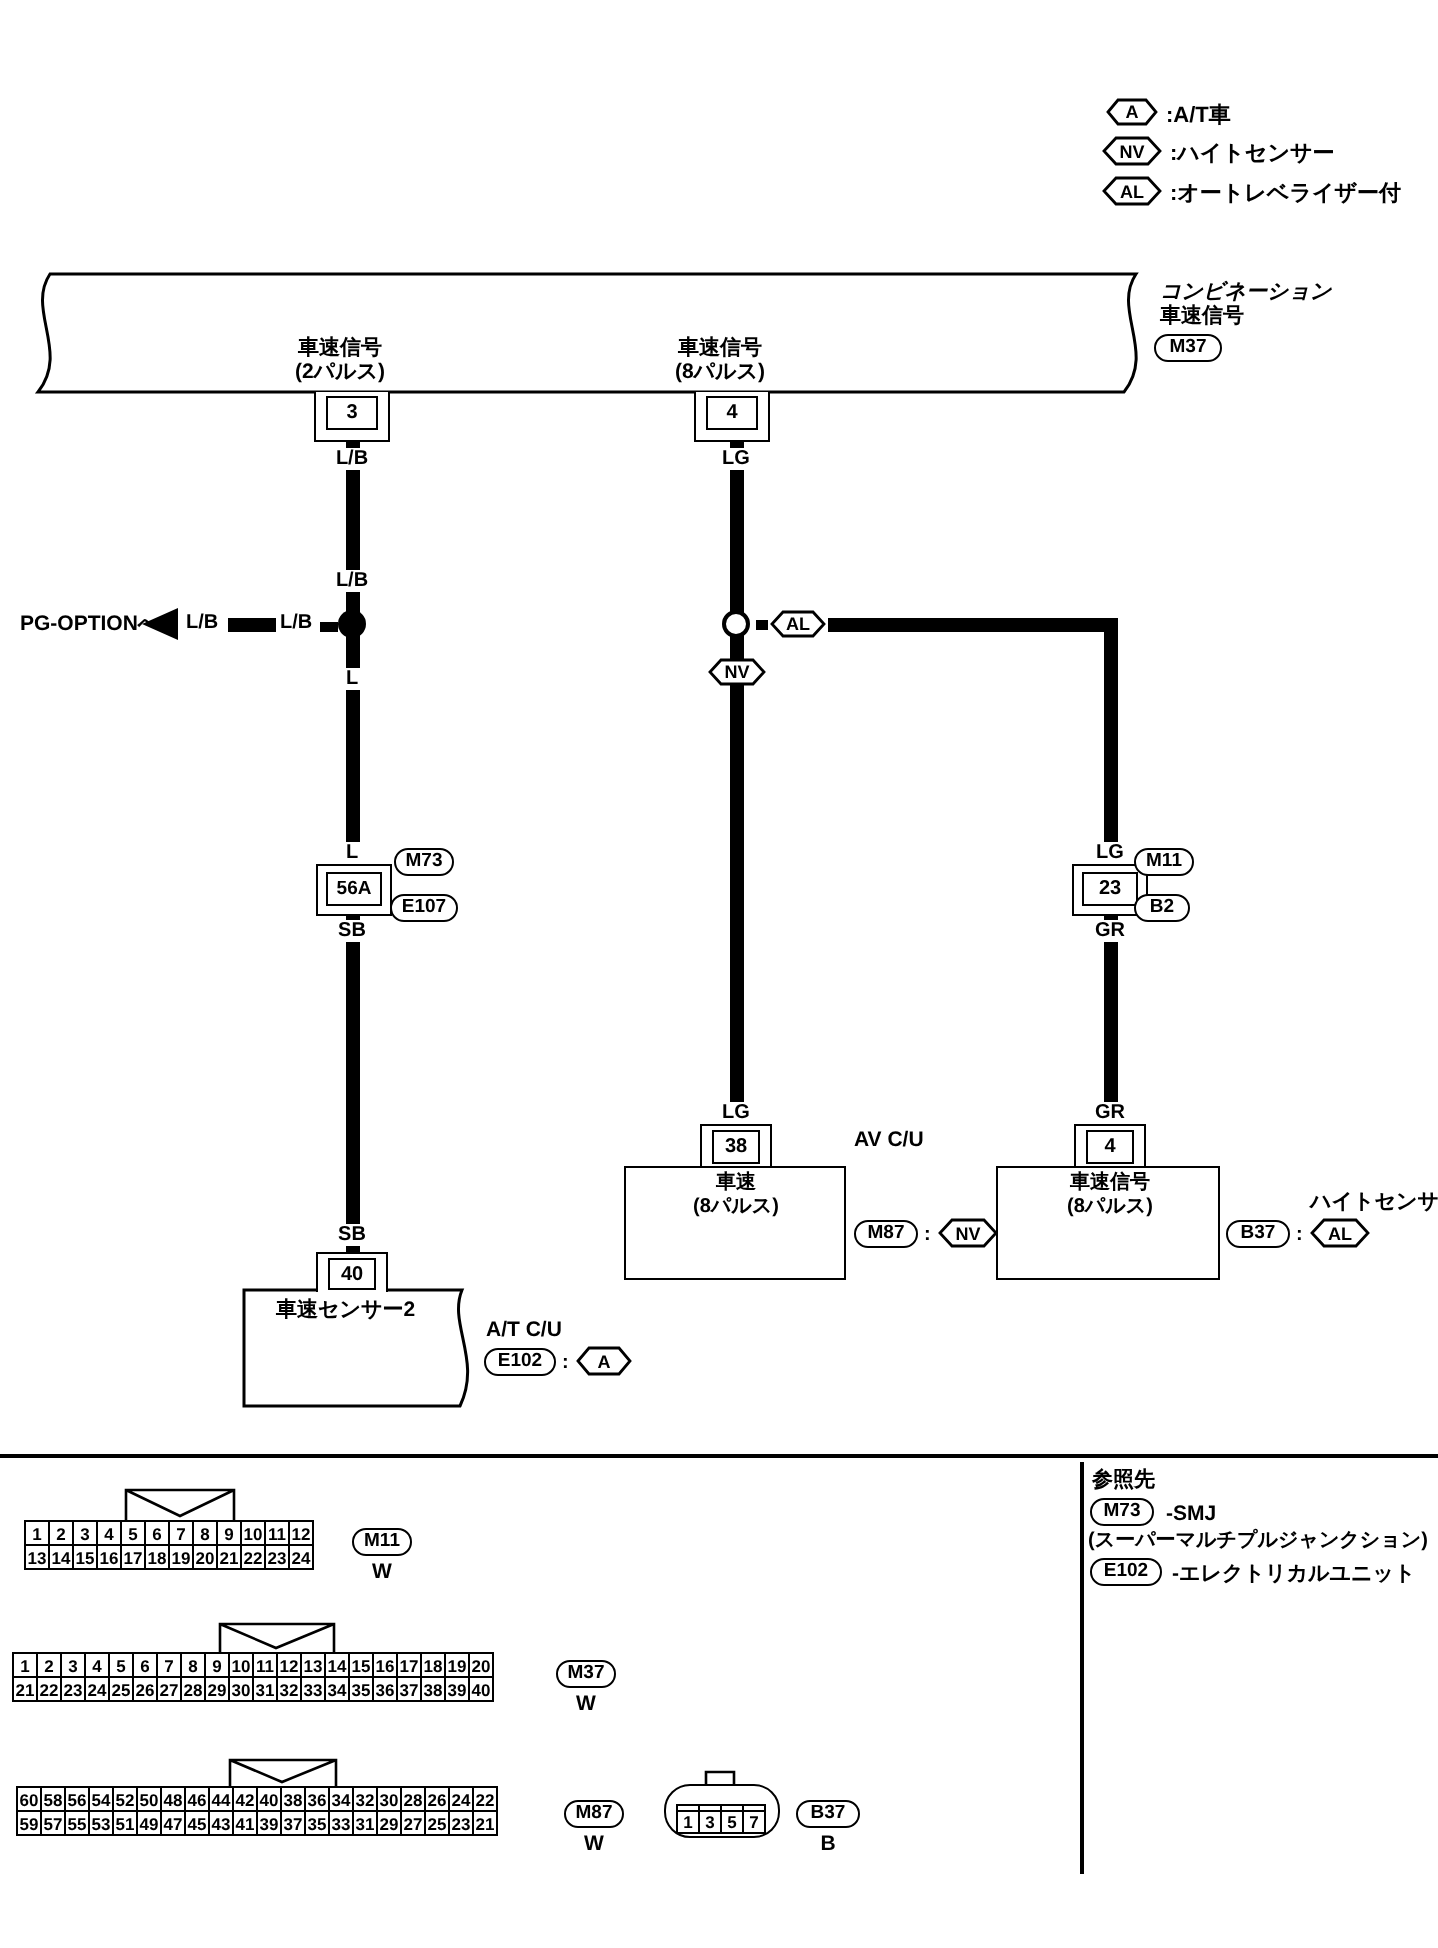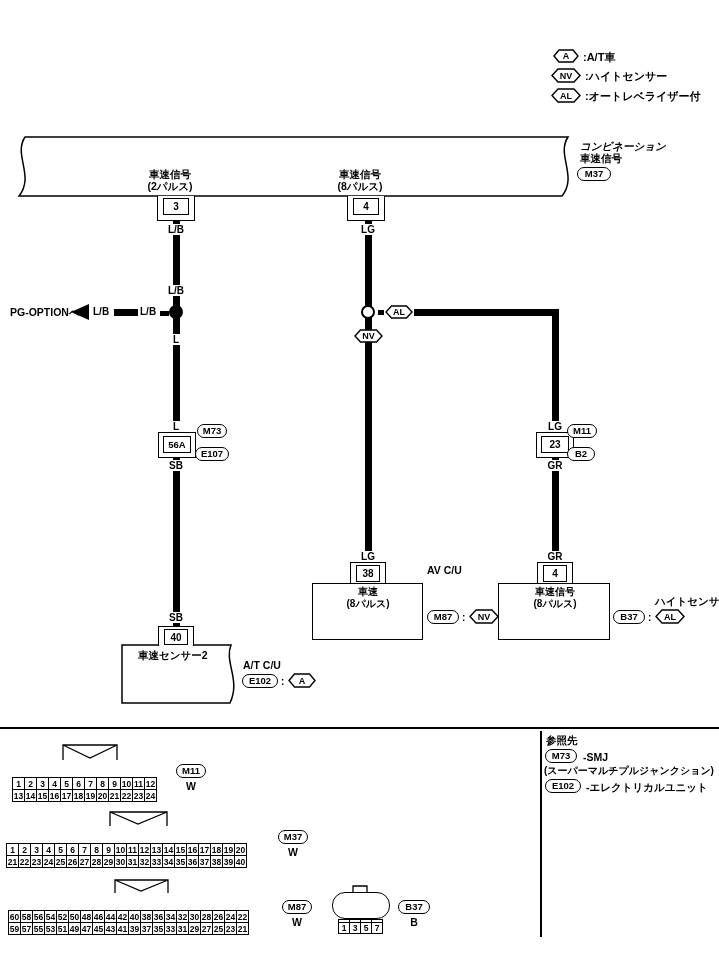--- a/index.html
+++ b/index.html
@@ -22,21 +22,21 @@
         font-size:9px;font-weight:bold;}
   .ebox{position:absolute;border:1.5px solid #000;background:#fff;box-sizing:border-box;}
   .bracket{position:absolute;border:1.5px solid #000;background:#fff;box-sizing:border-box;}
   .open-top{border-top:none;}
   .open-bottom{border-bottom:none;}
   .pin-box{position:absolute;border:1.5px solid #000;background:#fff;box-sizing:border-box;
         display:flex;align-items:center;justify-content:center;font-size:10px;font-weight:bold;}
   .dotj{position:absolute;width:14px;height:14px;border-radius:50%;background:#000;}
   .ocircle{position:absolute;width:14px;height:14px;border-radius:50%;background:#fff;
         border:2px solid #000;box-sizing:border-box;}
-  .pin-row{position:absolute;white-space:nowrap;height:13px;margin-top:17px;}
+  .pin-row{position:absolute;white-space:nowrap;height:13px;}
   .pin-cell{display:inline-block;width:13px;height:13px;border:1px solid #000;margin-right:-1px;
         background:#fff;box-sizing:border-box;text-align:center;font-size:8.5px;font-weight:bold;
         line-height:12px;vertical-align:top;}
   .pin-cell.sm{width:12px;height:12px;line-height:11px;}
   .colon{position:absolute;font-size:10px;font-weight:bold;}
   .legend-row{position:absolute;height:15px;}
   .legend-label{position:absolute;left:30px;top:1px;font-size:11px;font-weight:bold;white-space:nowrap;}
   .vline{position:absolute;width:1.5px;background:#000;}
   .hline{position:absolute;height:1.5px;background:#000;}
 </style>

